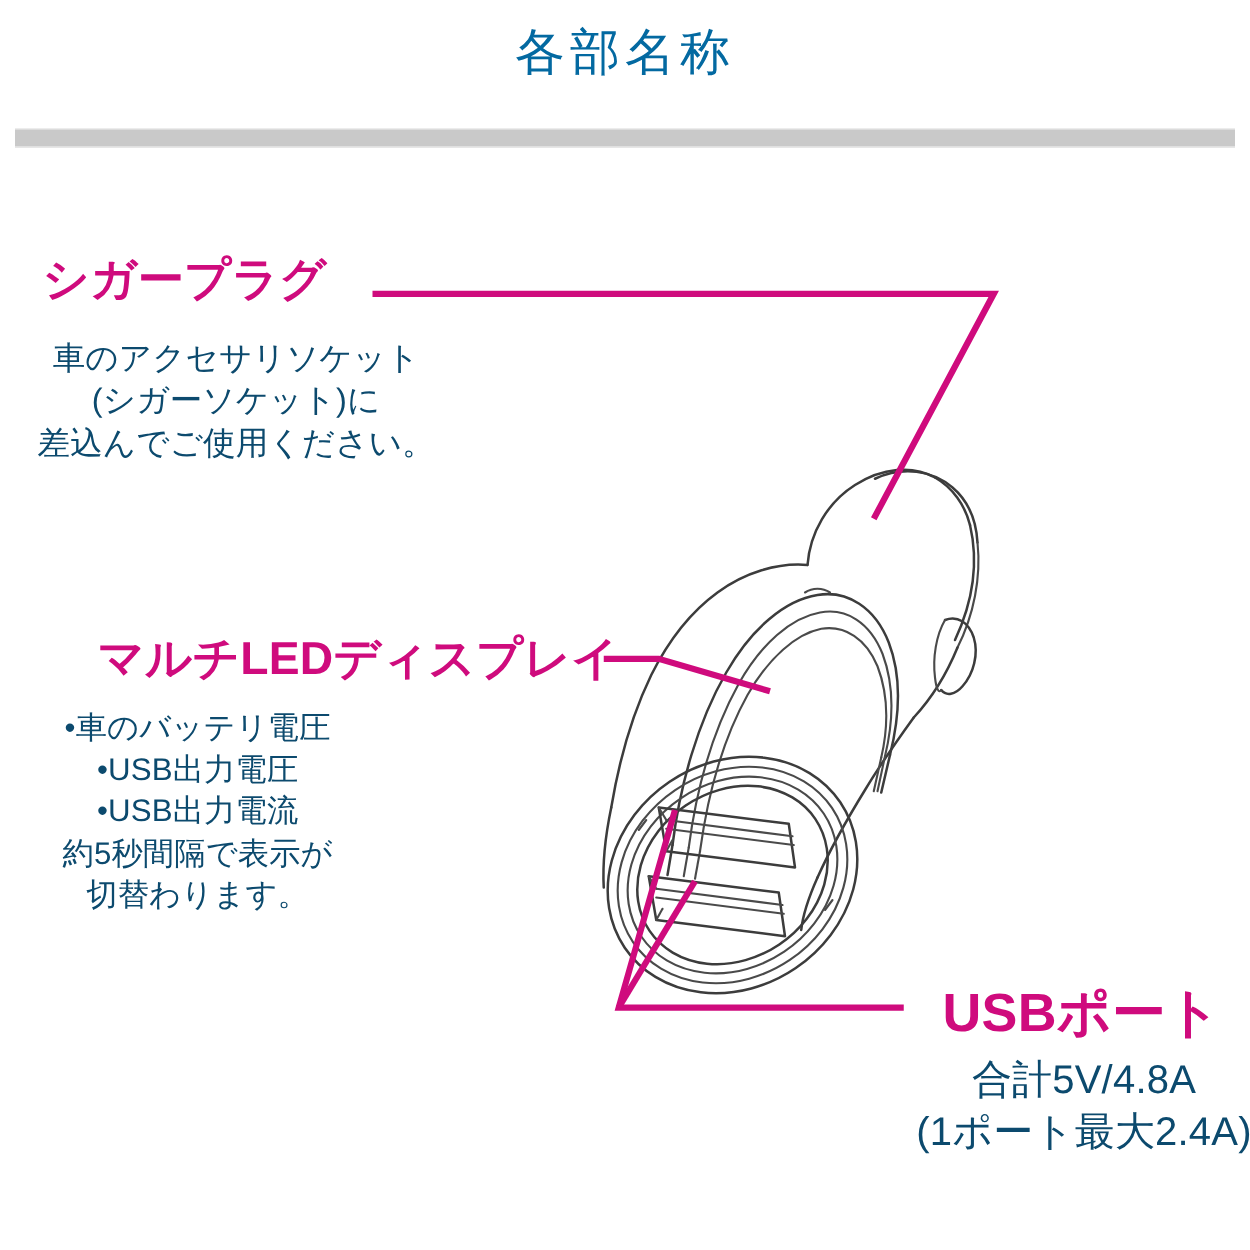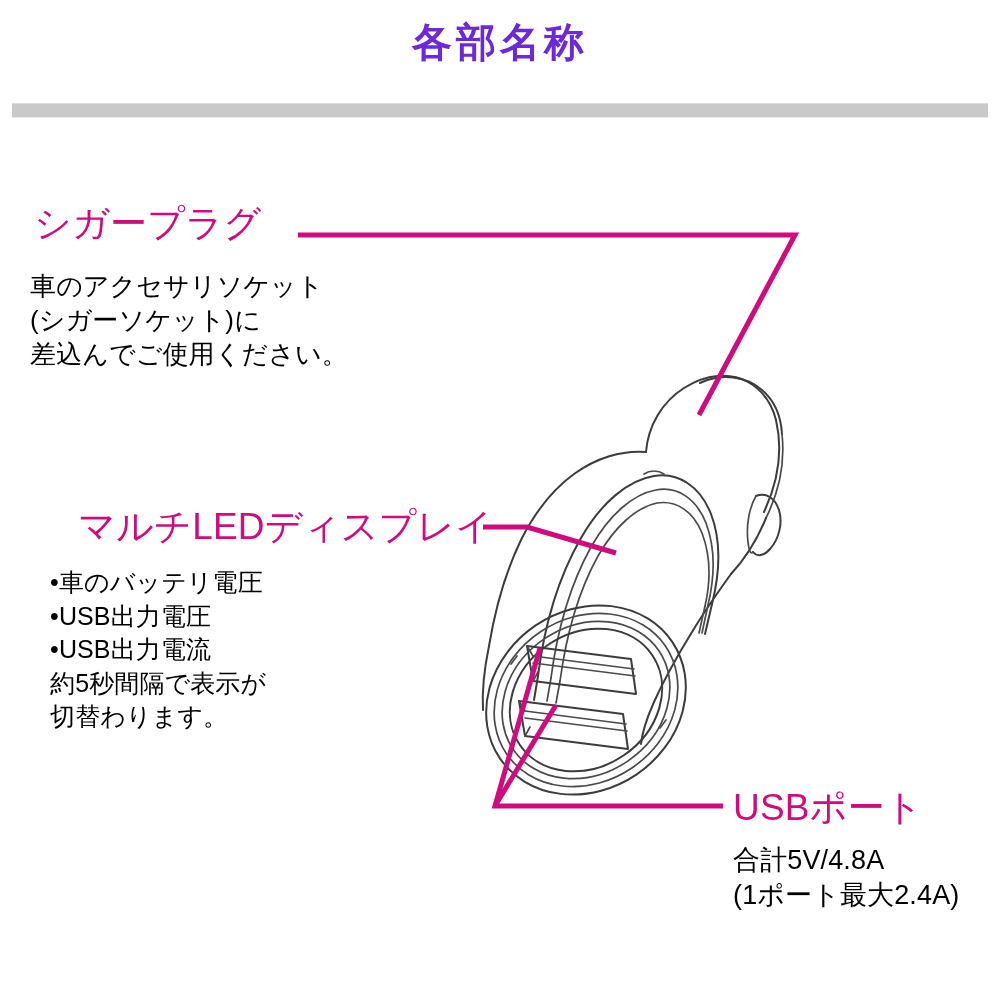--- a/index.html
+++ b/index.html
@@ -12,59 +12,60 @@
     position:relative;
   }
   #page{position:relative;width:1000px;height:1000px;}
 
   
   .page-title{
     position:absolute;left:0;top:18px;width:1000px;
     text-align:center;
     font-size:40px;
     letter-spacing:.10em;
-    color:#6d28d9;
-    font-weight:700;
+    color:#0369a1;
+    font-weight:400;
     line-height:1.2;
   }
   .title-rule{
     position:absolute;left:12px;top:103px;
     width:976px;height:13px;
     background:#c9c9c9;
     border-top:1px solid #dcdcdc;
     border-bottom:1px solid #e7e7e7;
   }
 
   
   .callout-head{
     position:absolute;
     color:#cf0b7d;
     font-size:37px;
     line-height:1.05;
     white-space:nowrap;
-    font-weight:400;
+    font-weight:700;
     letter-spacing:.005em;
   }
   .callout-body{
     position:absolute;
-    color:#000000;
+    color:#0c4a6e;
     font-size:26px;
     line-height:1.30;
     white-space:pre;
     letter-spacing:.005em;
+    text-align:center;
   }
 
   #cig-head{left:34px;top:205px;}
   #cig-body{left:30px;top:270px;}
 
   #led-head{left:34px;top:508px;margin-left:44px;}
   #led-body{left:30px;top:566px;font-size:25px;line-height:1.34;margin-left:20px;}
 
-  #usb-head{left:733px;top:789px;font-size:37px;}
-  #usb-body{left:733px;top:843px;font-size:27px;line-height:1.30;}
+  #usb-head{left:754px;top:789px;font-size:43px;}
+  #usb-body{left:733px;top:843px;font-size:32px;line-height:1.30;}
 
   
   #art{position:absolute;left:0;top:0;width:1000px;height:1000px;}
   .ink{fill:none;stroke:#3c3c3c;stroke-width:2;stroke-linecap:round;stroke-linejoin:round;}
   .ink-thin{fill:none;stroke:#4a4a4a;stroke-width:1.7;stroke-linecap:round;stroke-linejoin:round;}
   .lead{fill:none;stroke:#cf0b7d;stroke-width:5;stroke-linecap:butt;stroke-linejoin:miter;}
 </style>
 </head>
 <body>
 

